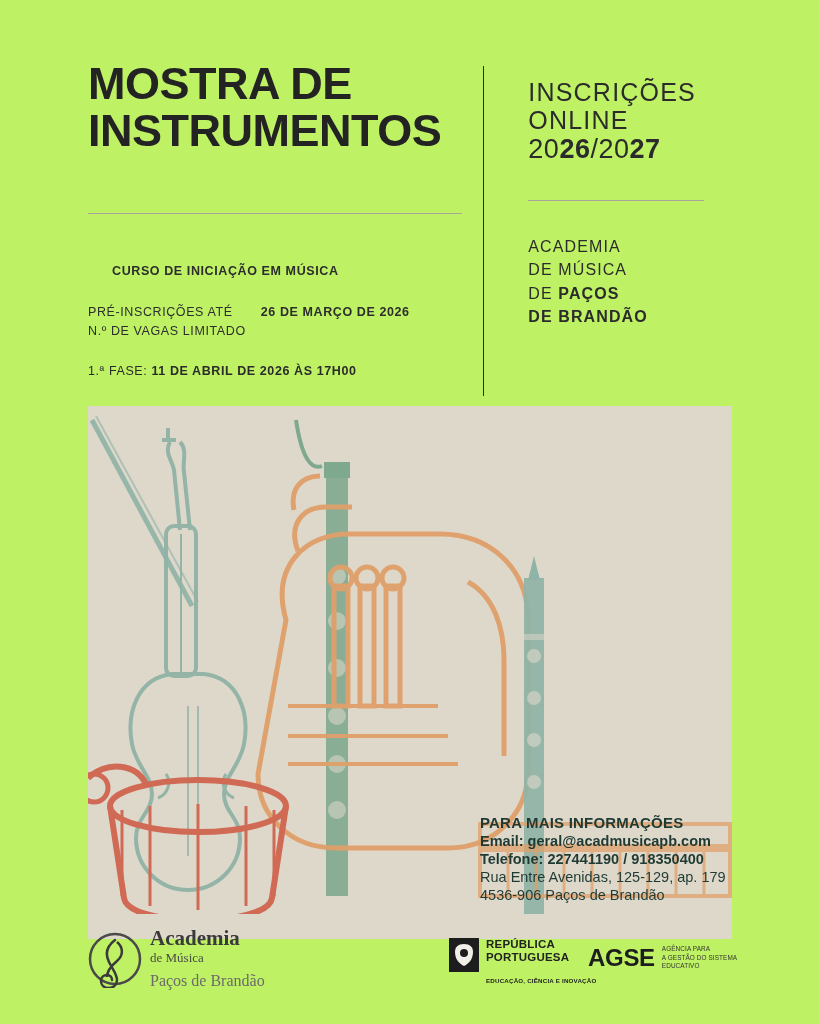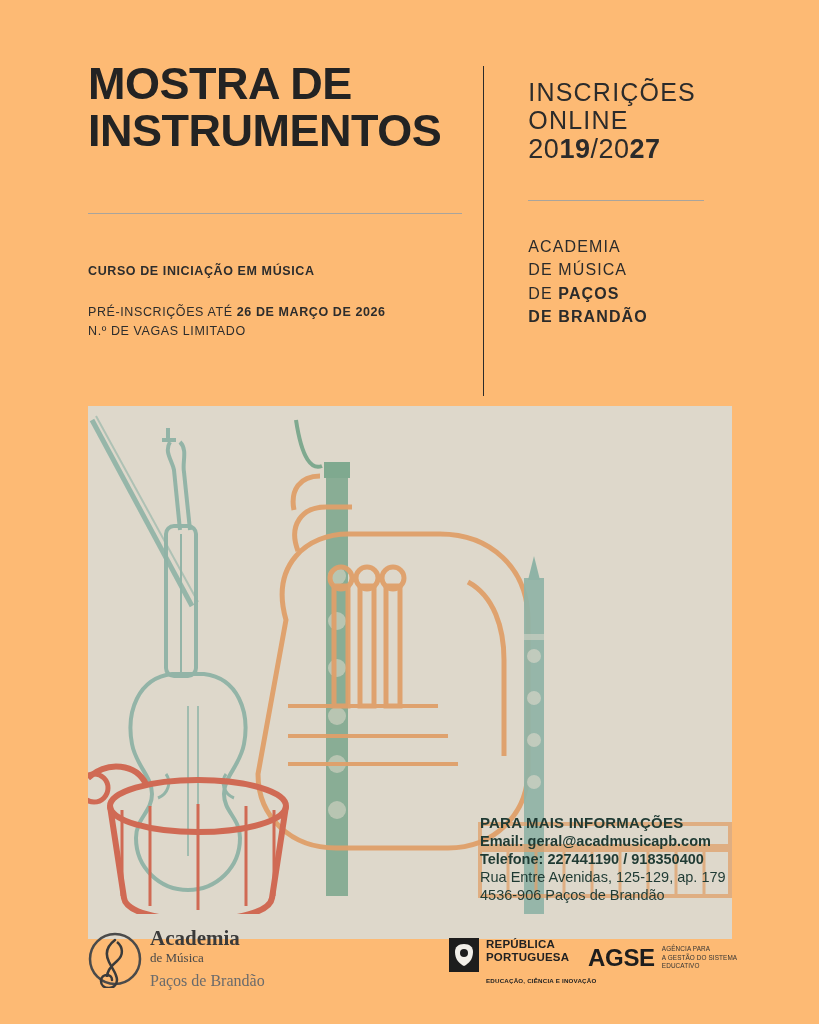--- a/index.html
+++ b/index.html
@@ -6,21 +6,21 @@
   html, body {
     width: 819px; height: 1024px;
     background: #f2efe9;
     font-family: "Liberation Sans", sans-serif;
     color: #2b2b2b;
     overflow: hidden;
   }
   .poster {
     position: relative;
     width: 819px; height: 1024px;
-    background: #fdba74;
+    background: #bef264;
   }
 
   
   .header {
     position: absolute;
     left: 88px; top: 60px;
     width: 644px;
     display: flex;
     align-items: flex-start;
   }
@@ -56,21 +56,21 @@
   }
 
   .block-1 { margin-top: 48px; }
   .line-sm {
     font-size: 12.5px;
     letter-spacing: 0.6px;
     line-height: 1.55;
     color: #2d2d2d;
     text-transform: uppercase;
   }
-  .line-sm b { font-weight: 700; }
+  .line-sm b { font-weight: 700; margin-left: 24px; }
   .block-2 { margin-top: 22px; }
   .block-3 { margin-top: 22px; }
   .fase { font-size: 12.5px; letter-spacing: 0.6px; text-transform: uppercase; }
   .fase b { font-weight: 700; }
 
   
   .insc-1 {
     font-size: 25px;
     letter-spacing: 1.2px;
     font-weight: 400;
@@ -184,28 +184,33 @@
         <div class="line-sm"><b>CURSO DE INICIAÇÃO EM MÚSICA</b></div>
       </div>
 
       <div class="block-2">
         <div class="line-sm">
           <span>PRÉ-INSCRIÇÕES ATÉ </span><b>26 DE MARÇO DE 2026</b>
         </div>
         <div class="line-sm">N.º DE VAGAS LIMITADO</div>
       </div>
 
+      <div class="block-3">
+        <div class="fase">
+          <span>1.ª FASE: </span><b>11 DE ABRIL DE 2026 ÀS 17H00</b>
+        </div>
+      </div>
     </div>
 
     <div class="vdivider"></div>
 
     <div class="header-right">
       <div class="insc-1">INSCRIÇÕES</div>
       <div class="insc-2">ONLINE</div>
-      <div class="insc-3"><span>20</span><b>19</b><span>/20</span><b>27</b></div>
+      <div class="insc-3"><span>20</span><b>26</b><span>/20</span><b>27</b></div>
 
       <div class="hr-right"></div>
 
       <div class="acad">
         <div>ACADEMIA</div>
         <div>DE MÚSICA</div>
         <div><span>DE </span><b>PAÇOS</b></div>
         <div><b>DE BRANDÃO</b></div>
       </div>
     </div>

